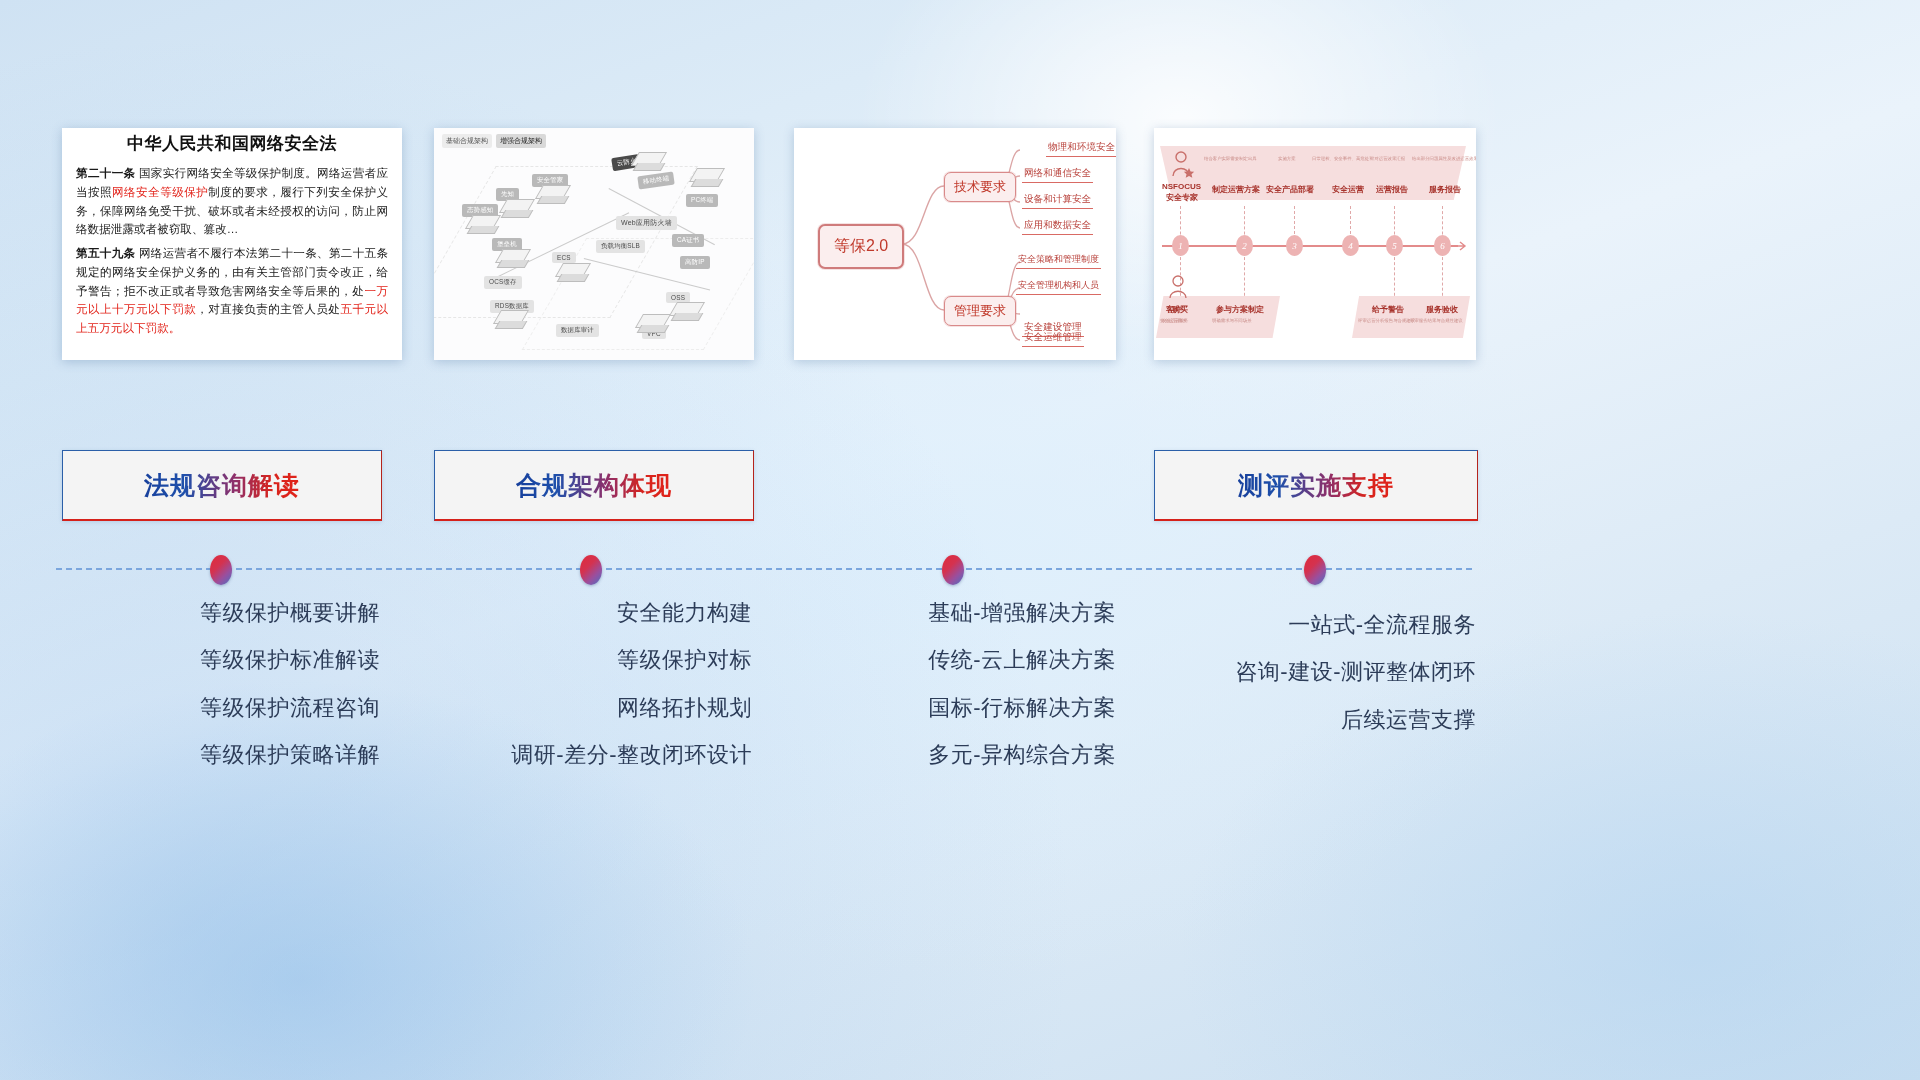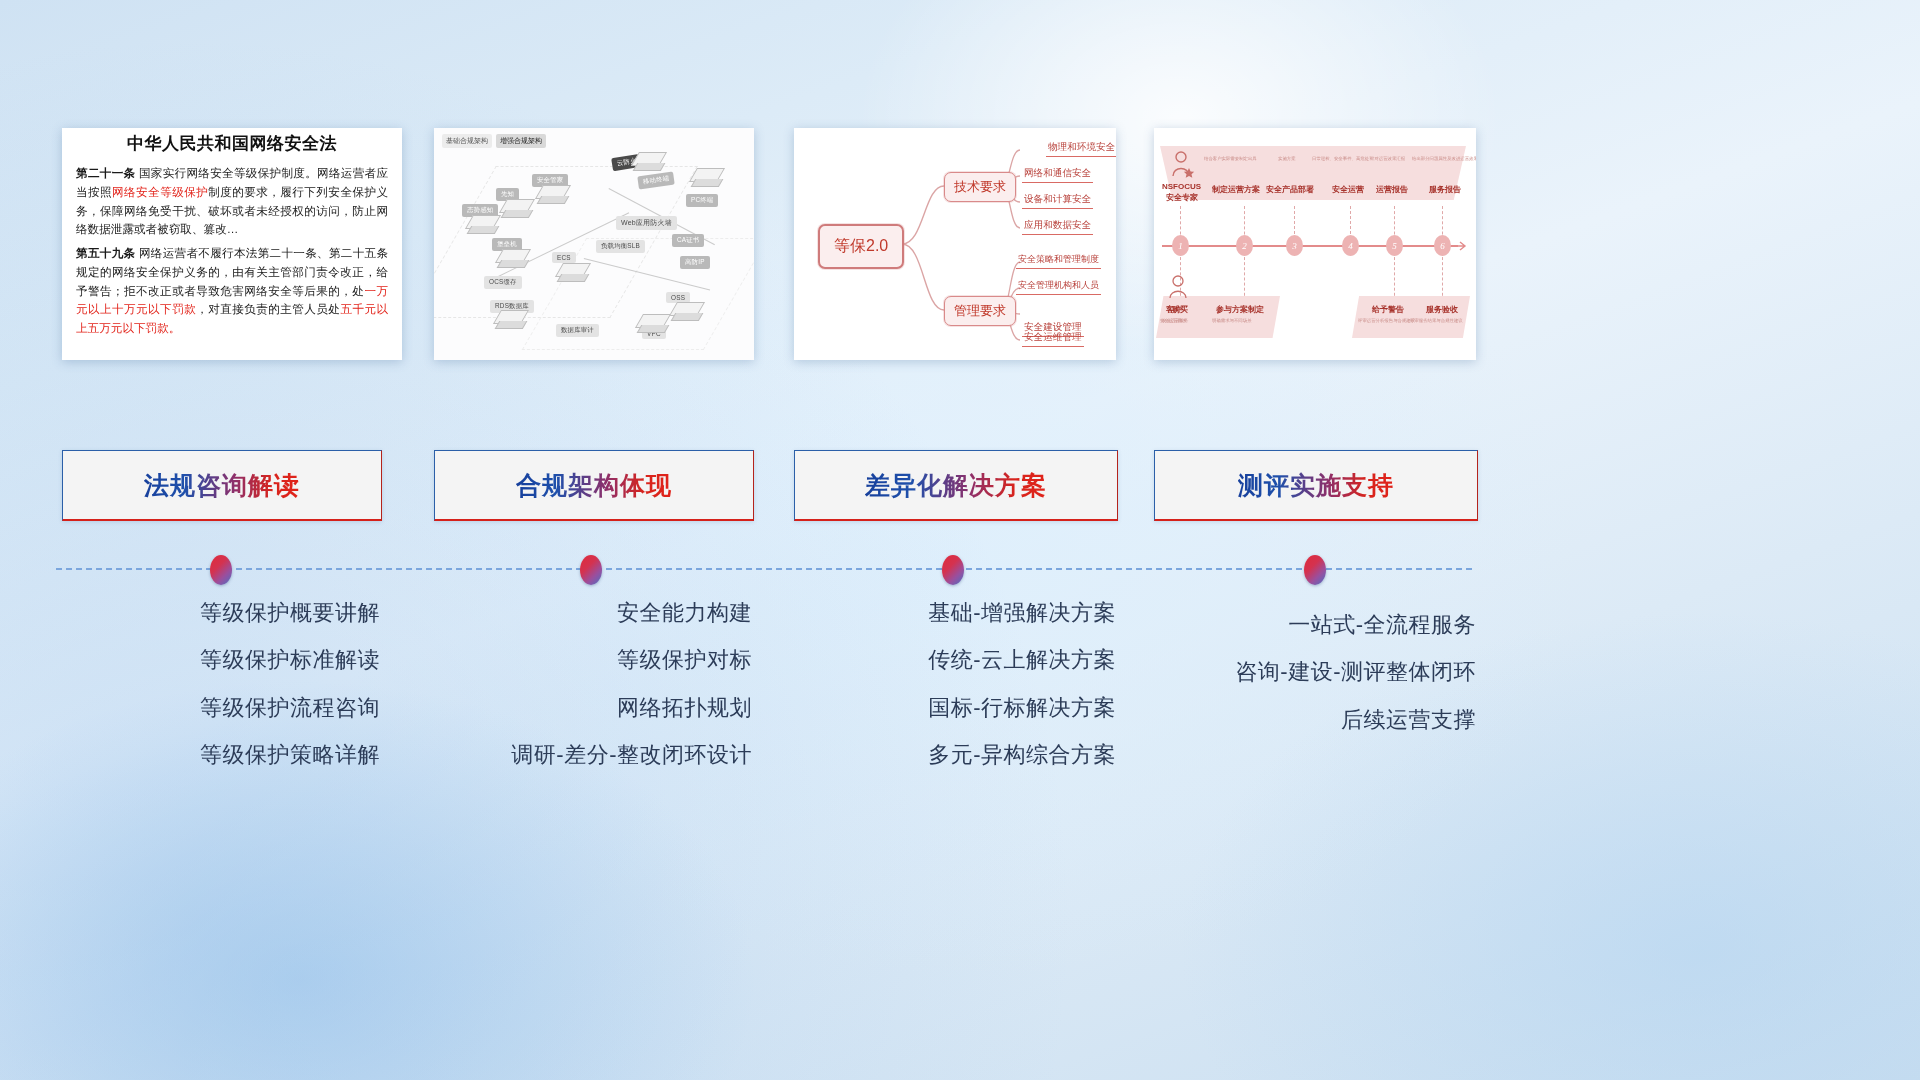--- a/index.html
+++ b/index.html
@@ -305,23 +305,20 @@
   </div>
 </div>
 
 <div class="heads">
   <div class="head h1">
     <span>法规咨询解读</span>
   </div>
   <div class="head h2">
     <span>合规架构体现</span>
   </div>
-  <div class="head h3">
-    <span>差异化解决方案</span>
-  </div>
   <div class="head h4">
     <span>测评实施支持</span>
   </div>
 </div>
 
 <div class="strip">
   <div class="dot" style="left:154px;"></div>
   <div class="dot" style="left:524px;"></div>
   <div class="dot" style="left:886px;"></div>
   <div class="dot" style="left:1248px;"></div>

